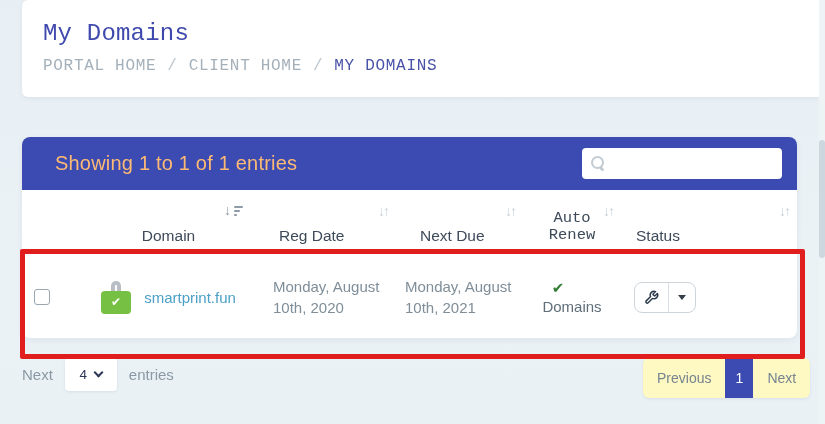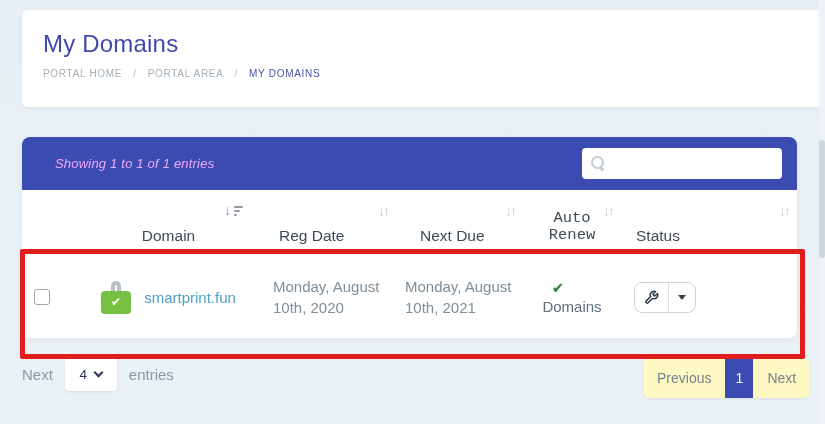--- a/index.html
+++ b/index.html
@@ -5,43 +5,44 @@
   * { margin:0; padding:0; box-sizing:border-box; }
   html,body { width:825px; height:424px; overflow:hidden; }
   body {
     font-family:"Liberation Sans","DejaVu Sans",sans-serif;
     background:linear-gradient(180deg,#e7eff4 0%,#ebf2f6 60%,#e9f1f5 100%);
     position:relative; color:#3e4a5a;
   }
 
   
   .top-card {
-    position:absolute; left:22px; top:10px; width:797px; height:97px;
+    position:absolute; left:22px; top:0; width:797px; height:97px;
     background:#ffffff; border-radius:6px 0 0 6px;
     box-shadow:0 2px 5px rgba(60,80,110,.07);
     padding:20px 16px 0 21px;
+    font-family:Liberation Mono, monospace;
   }
   .page-title { font-size:24px; font-weight:500; color:#3f49ad; letter-spacing:.2px; }
-  .breadcrumb { margin-top:10px; font-size:10px; letter-spacing:.7px; display:flex; gap:11px; align-items:center; }
+  .breadcrumb { margin-top:10px; font-size:16px; letter-spacing:.7px; display:flex; gap:11px; align-items:center; }
   .crumb { color:#a4b0ba; text-decoration:none; cursor:pointer; }
   .crumb-sep { color:#bcc6ce; }
   .crumb.active { color:#4853a8; }
 
   
   .table-card {
     position:absolute; left:22px; top:137px; width:775px;
     background:#ffffff; border-radius:8px;
     box-shadow:0 2px 6px rgba(60,80,110,.08);
   }
   .table-bar {
     height:53px; background:#3c4bb1; border-radius:8px 8px 0 0;
     display:flex; align-items:center; justify-content:space-between;
     padding:0 15px 0 33px;
   }
-  .showing-text { color:#f0abfc; font-size:13px; letter-spacing:.2px;font-style:italic; }
+  .showing-text { color:#fdba74; font-size:20px; letter-spacing:.2px; }
   .search-box {
     width:200px; height:31px; background:#ffffff; border-radius:4px;
     display:flex; align-items:center; padding-left:9px; gap:6px;
   }
   .mag { position:relative; width:15px; height:15px; flex:0 0 auto; }
   .mag::before {
     content:""; position:absolute; left:0; top:0; width:9px; height:9px;
     border:2.5px solid #c3ccd3; border-radius:50%;
   }
   .mag::after {
@@ -158,21 +159,21 @@
   .scroll-thumb { position:absolute; right:0; top:140px; width:6px; height:118px; background:#cdd7de; border-radius:3px; cursor:grab; }
 </style>
 </head>
 <body>
 
 <div class="top-card">
   <div class="page-title">My Domains</div>
   <div class="breadcrumb">
     <span class="crumb">PORTAL HOME</span>
     <span class="crumb-sep">/</span>
-    <span class="crumb">PORTAL AREA</span>
+    <span class="crumb">CLIENT HOME</span>
     <span class="crumb-sep">/</span>
     <span class="crumb active">MY DOMAINS</span>
   </div>
 </div>
 
 <div class="table-card">
 
   <div class="table-bar">
     <span class="showing-text">Showing 1 to 1 of 1 entries</span>
     <div class="search-box">

